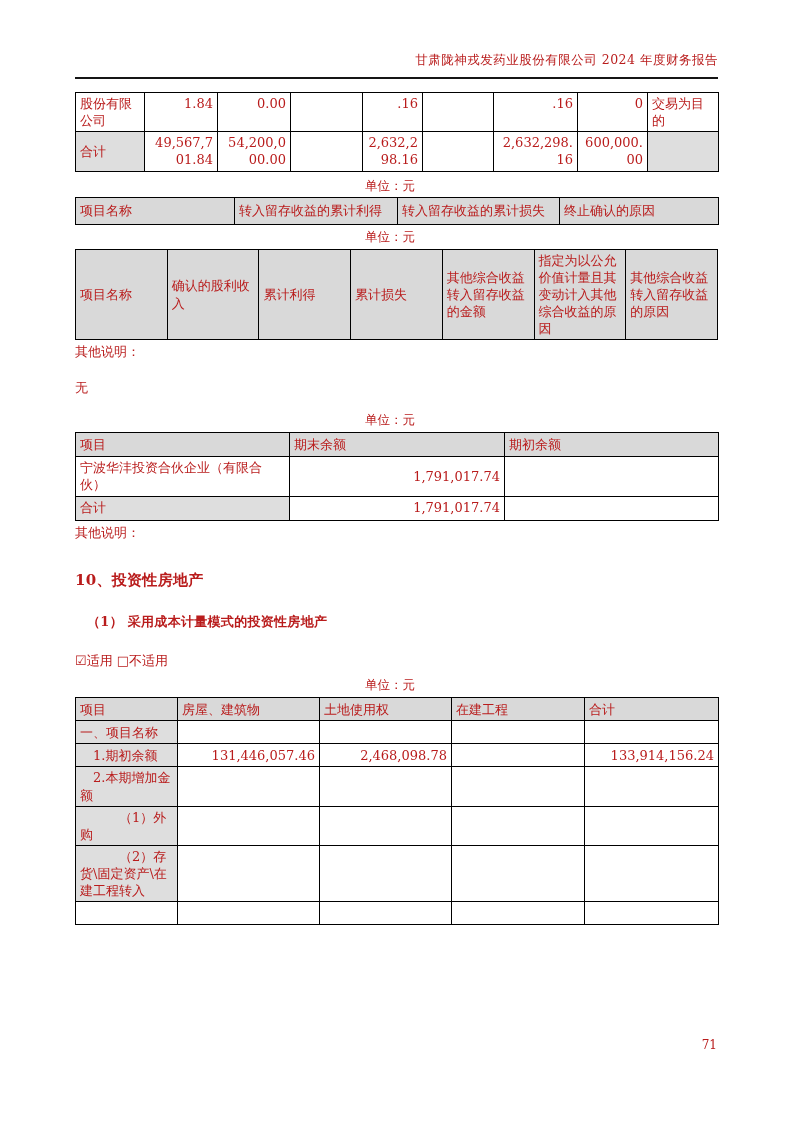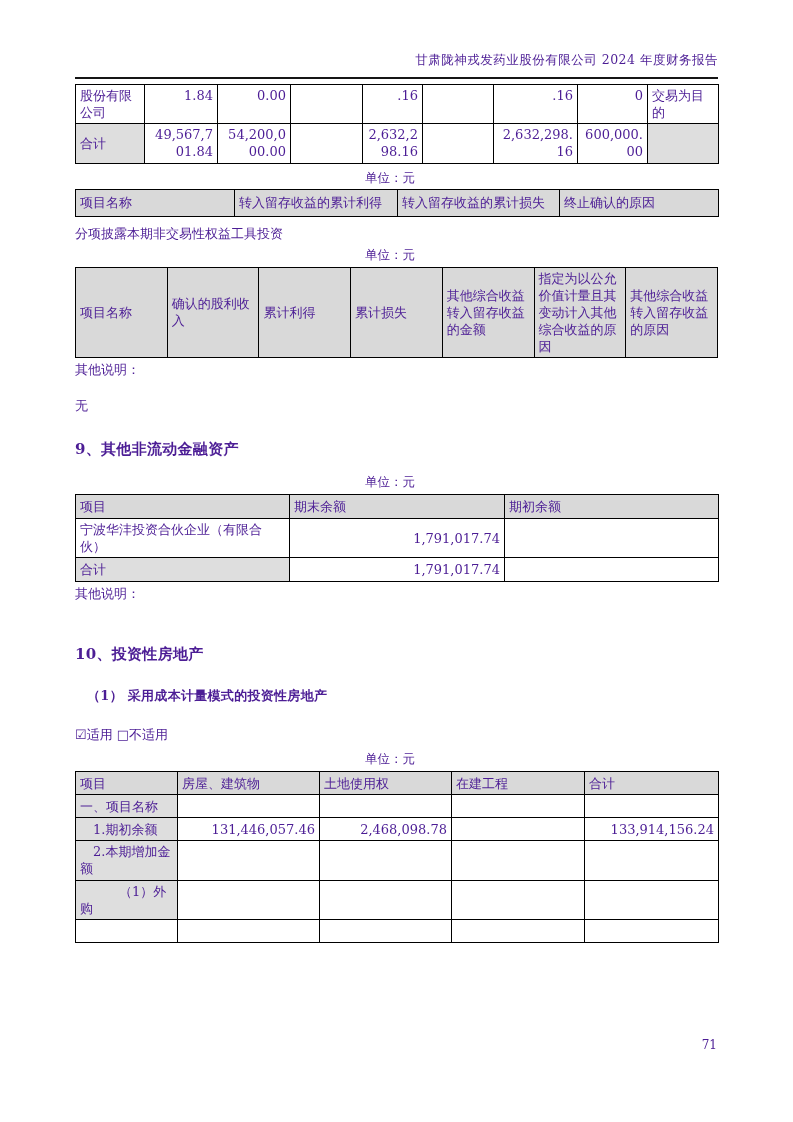--- a/index.html
+++ b/index.html
@@ -4,21 +4,21 @@
 <style>
   html,body{margin:0;padding:0;background:#888;}
   .page{
     position:relative;
     width:793px;height:1122px;
     margin:0 auto;
     background:#fff;
     box-sizing:border-box;
     padding:0 75px;
     font-family:"DejaVu Serif","Liberation Serif",serif;
-    color:#4c1d95;
+    color:#b91c1c;
     overflow:hidden;
   }
   .doc-header{
     padding-top:52px;
     text-align:right;
     font-size:12.5px;
     letter-spacing:0.5px;
     padding-bottom:8px;
     border-bottom:2px solid #151515;
   }
@@ -40,34 +40,34 @@
     text-align:left;
   }
   .hd{background:#d9d9d9;}
   .gray{background:#dedede;}
   .num{text-align:right;}
   .vt td{vertical-align:top;}
   .vc{vertical-align:middle !important;}
   .ind1{text-indent:13px;}
   .ind2{text-indent:39px;}
   
-  .m-carry{margin-top:5px;}
+  .m-carry{margin-top:13px;}
   .m-note{margin-top:5px;}
   .m-unit1{margin-top:6px;}
   .m-t1{margin-top:2px;}
   .m-intro{margin-top:9px;}
   .m-unit2{margin-top:4px;}
   .m-big{margin-top:3px;}
   .m-other{margin-top:4px;}
   .m-wu{margin-top:19px;}
   .m-h9{margin-top:25px;}
   .m-unit3{margin-top:15px;}
   .m-t9{margin-top:3px;}
   .m-other9{margin-top:4px;}
-  .m-h10{margin-top:42px;}
+  .m-h10{margin-top:30px;}
   .m-sub{margin-top:23px;}
   .m-check{margin-top:21px;}
   .m-unit4{margin-top:7px;}
   .m-t10{margin-top:3px;}
   .t1 td{height:22px;}
   .t9 td{height:19px;}
   .t10 td{height:18px;}
   .carry tr{height:39px;}
   .bigrow td{height:42px;}
   .pageno{
@@ -134,21 +134,20 @@
     <tbody>
         <tr>
       <td class="hd">项目名称</td>
       <td class="hd">转入留存收益的累计利得</td>
       <td class="hd">转入留存收益的累计损失</td>
       <td class="hd">终止确认的原因</td>
     </tr>
   </tbody>
     </table>
 
-  <p class="body-text m-intro">分项披露本期非交易性权益工具投资</p>
 
   <p class="unit m-unit2">单位：元</p>
 
   <table class="m-big">
     <colgroup>
         <col>
         <col>
         <col>
         <col>
         <col>
@@ -164,21 +163,20 @@
       <td class="hd">其他综合收益转入留存收益的金额</td>
       <td class="hd">指定为以公允价值计量且其变动计入其他综合收益的原因</td>
       <td class="hd">其他综合收益转入留存收益的原因</td>
     </tr>
   </tbody>
     </table>
 
   <p class="body-text m-other">其他说明：</p>
   <p class="body-text m-wu">无</p>
 
-  <p class="h-sec m-h9">9、其他非流动金融资产</p>
 
   <p class="unit m-unit3">单位：元</p>
 
   <table class="t9 m-t9">
     <colgroup>
         <col style="width:214px">
         <col style="width:215px">
         <col style="width:214px">
       </colgroup>
     <tbody>
@@ -251,20 +249,27 @@
       <td></td>
     </tr>
     <tr>
       <td class="gray ind2">（1）外购</td>
       <td></td>
       <td></td>
       <td></td>
       <td></td>
     </tr>
     <tr>
+      <td class="gray ind2">（2）存货\固定资产\在建工程转入</td>
+      <td></td>
+      <td></td>
+      <td></td>
+      <td></td>
+    </tr>
+    <tr>
       <td></td>
       <td></td>
       <td></td>
       <td></td>
       <td></td>
     </tr>
   </tbody>
     </table>
 
   <div class="pageno">71</div>

